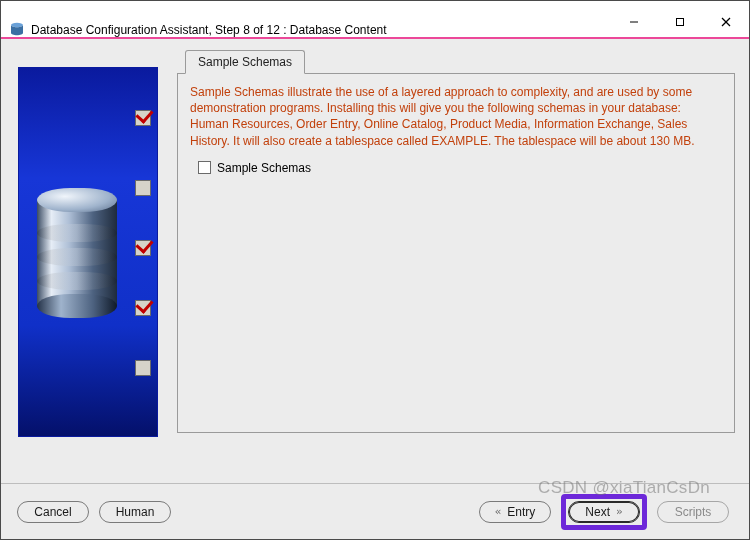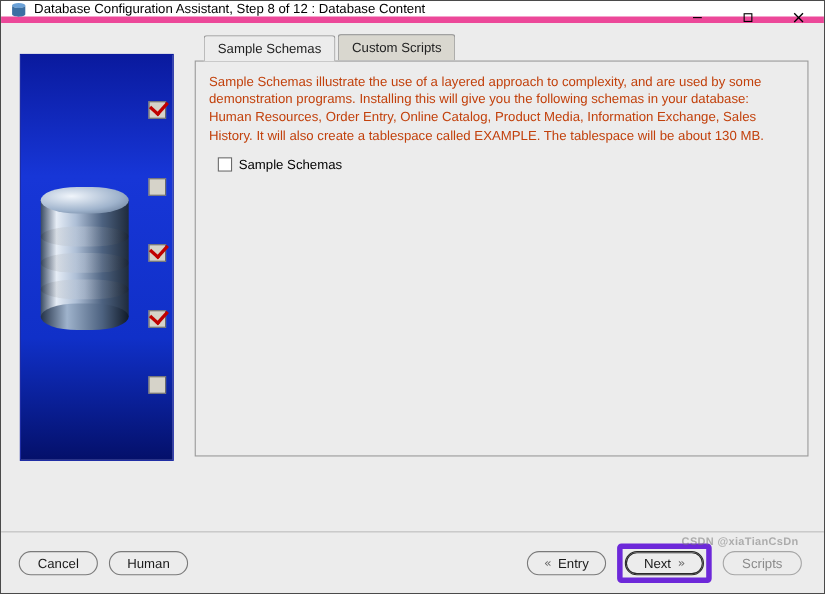--- a/index.html
+++ b/index.html
@@ -7,21 +7,21 @@
     margin: 0;
     font-family: "Segoe UI", Tahoma, sans-serif;
     font-size: 12px;
     background: #fff;
     color: #000;
     width: 750px;
     height: 540px;
     overflow: hidden;
   }
   .window { width: 750px; height: 540px; border: 1px solid #4a4a4a; background: #fff; display: flex; flex-direction: column; }
-  .titlebar { height: 20px; background: #fff; display: flex; align-items: flex-start; border-bottom: 6px solid #ec4899; }
+  .titlebar { height: 38px; background: #fff; display: flex; align-items: flex-end; border-bottom: 2px solid #ec4899; }
   .titlebar .icon { width: 16px; height: 16px; margin: 0 6px 0 8px; display: inline-flex; align-items: center; justify-content: center; }
   .titlebar .title { flex: 1; font-size: 12px; color: #000; }
   .winbtn { width: 46px; height: 30px; display: flex; align-items: center; justify-content: center; }
   .client { flex: 1; display: flex; flex-direction: column; background: #ececec; justify-content: center; }
   .content-area { flex: 1; display: flex; padding: 0; }
   .side { width: 174px; padding: 28px 16px 0 16px; display: flex; justify-content: center; align-items: flex-start; }
   .sidegraphic {
     width: 140px; height: 370px; position: relative;
     background: linear-gradient(180deg,#0a1a9e 0%,#1736d7 30%,#1030c8 70%,#04106a 100%);
     border: 1px solid #0a1a9e;
@@ -40,21 +40,21 @@
   .tabpage { border: 1px solid #9a9a9a; background: #ececec; padding: 10px 12px; min-height: 360px; margin-right: 2px; }
   .desc { color: #c2410c; line-height: 1.35; margin-bottom: 12px; }
   .cb-row { display: flex; align-items: center; gap: 6px; margin-top: 4px; margin-left: 8px; }
   .cb { width: 13px; height: 13px; border: 1px solid #6a6a6a; background: #fff; display: inline-block; }
   .footer { height: 56px; border-top: 1px solid #bdbdbd; display: flex; align-items: center; padding: 0 20px 0 16px; gap: 10px; background: #ececec; }
   .btn { height: 22px; min-width: 72px; padding: 0 14px; border: 1px solid #7a7a7a; border-radius: 11px; background: #ececec; font-size: 12px; display: inline-flex; align-items: center; justify-content: center; gap: 6px; color: #1a1a1a; cursor: default; }
   .btn.disabled { color: #8a8a8a; border-color: #a6a6a6; }
   .spacer { flex: 1; }
   .nav-hl { border: 5px solid #6d28d9; border-radius: 4px; padding: 2px; display: inline-flex; }
   .btn.primary { border: 1px solid #2a2a2a; box-shadow: inset 0 0 0 1px #2a2a2a; }
-  .watermark { position: absolute; right: 24px; bottom: 42px; font-size: 10px; color: rgba(120,120,120,.55); letter-spacing: .3px; pointer-events: none; font-weight: bold; }
+  .watermark { position: absolute; right: 40px; bottom: 42px; font-size: 17px; color: rgba(120,120,120,.55); letter-spacing: .3px; pointer-events: none; }
   .chev { font-family: monospace; font-size: 11px; color: #6a6a6a; }
 </style>
 </head>
 <body>
 
 <div class="window">
   <div class="titlebar">
     <span class="icon">
       <svg width="16" height="16" viewBox="0 0 16 16">
           <ellipse cx="8" cy="4" rx="6" ry="2.2" fill="#6aa1d8"></ellipse>
@@ -96,21 +96,20 @@
           <div class="step-box" style="top:112px"></div>
           <div class="step-box step-check" style="top:172px"></div>
           <div class="step-box step-check" style="top:232px"></div>
           <div class="step-box" style="top:292px"></div>
         </div>
       </div>
 
       <div class="main">
         <div class="tabbar">
           <div class="tab active">Sample Schemas</div>
-          <div class="tab">Custom Scripts</div>
         </div>
         <div class="tabpage">
           <div class="desc">Sample Schemas illustrate the use of a layered approach to complexity, and are used by some demonstration programs. Installing this will give you the following schemas in your database: Human Resources, Order Entry, Online Catalog, Product Media, Information Exchange, Sales History. It will also create a tablespace called EXAMPLE. The tablespace will be about 130 MB.</div>
           <label class="cb-row">
             <span class="cb"></span>
             <span>Sample Schemas</span>
           </label>
         </div>
       </div>
     </div>

